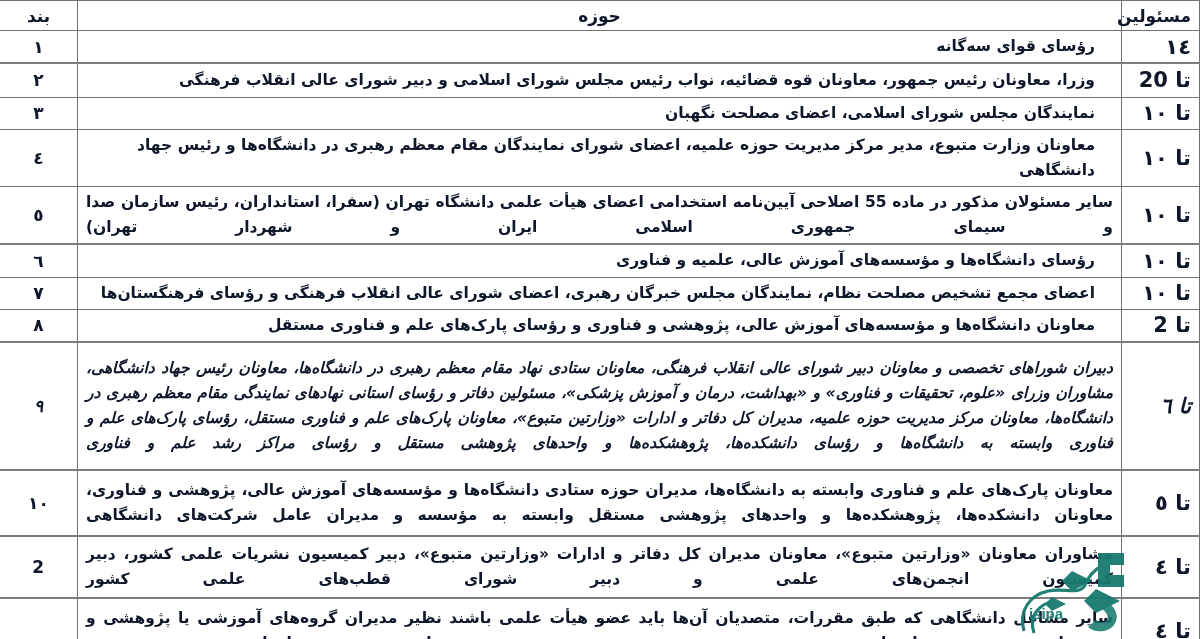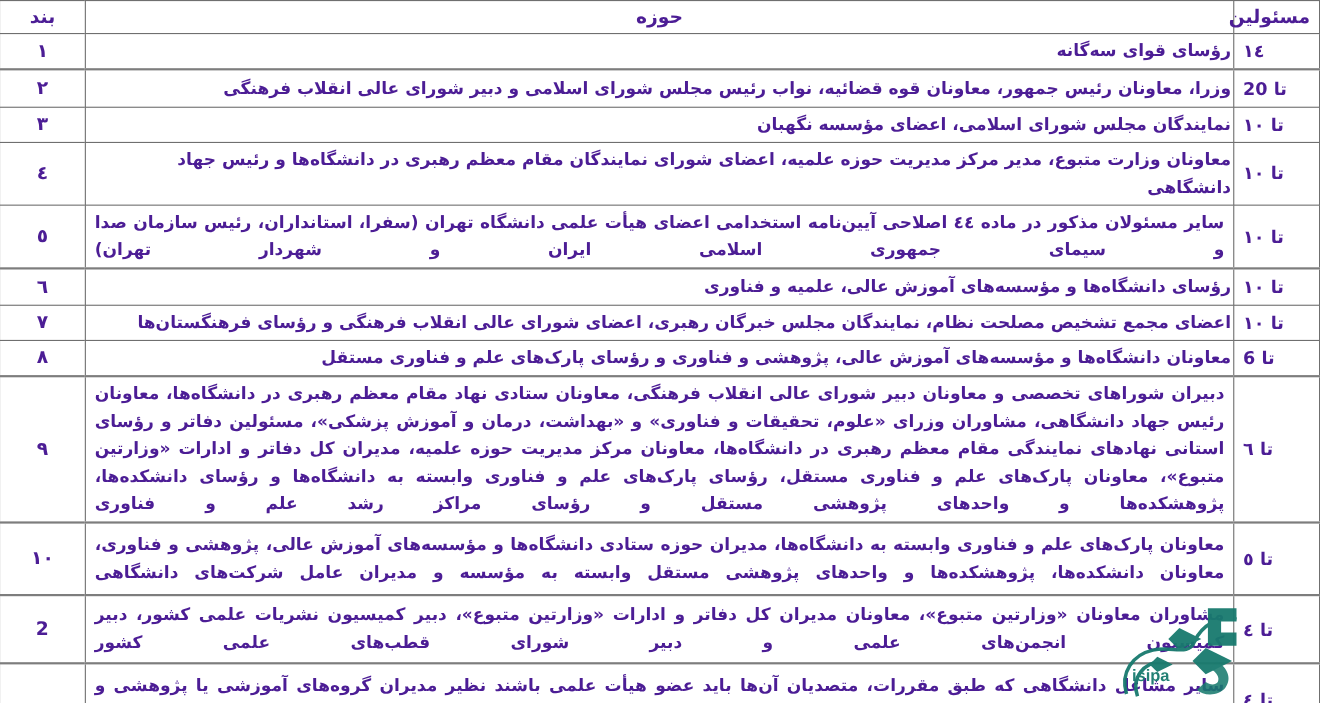--- a/index.html
+++ b/index.html
@@ -31,21 +31,21 @@
     direction: rtl;
     background: #fff;
   }
 
   table.score-table td,
   table.score-table th {
     border: 1px solid #6f6f6f;
     padding: 3px 8px;
     vertical-align: middle;
     box-sizing: border-box;
-    color: #4c1d95;
+    color: #0f172a;
   }
 
   
   col.col-band    { width: 78px; }
   col.col-subject { width: 1044px; }
   col.col-score   { width: 78px; }
 
   thead th {
     font-weight: bold;
     font-size: 17px;
@@ -57,51 +57,51 @@
 
   td.band {
     text-align: center;
     font-size: 17px;
     font-weight: bold;
     letter-spacing: 0.5px;
     white-space: nowrap;
   }
 
   td.score {
-    text-align: left;
-    font-size: 16px;
+    text-align: right;
+    font-size: 21px;
     font-weight: bold;
     white-space: nowrap;
   }
 
   td.subject {
     text-align: justify;
     text-align-last: justify;
     font-size: 15.5px;
     font-weight: bold;
     line-height: 1.62;
     padding: 4px 10px;
   }
 
   
   td.subject.single {
     text-align: right;
     text-align-last: right;
-    padding-right: 2px;
+    padding-right: 26px;
   }
 
   tr.r1 td { height: 30px; }
   tr.r2 td { height: 34px; }
   tr.r3 td { height: 32px; }
   tr.r4 td { height: 34px; }
   tr.r5 td { height: 58px; }
   tr.r6 td { height: 32px; }
   tr.r7 td { height: 32px; }
   tr.r8 td { height: 32px; }
-  tr.r9 td { height: 128px; }
+  tr.r9 td { height: 128px; font-style: italic; }
   tr.r10 td { height: 66px; }
   tr.r11 td { height: 62px; }
   tr.r12 td { height: 66px; }
 
   
   tr.thick-top td { border-top: 2px solid #7d7d7d; }
 
   
   .watermark {
     position: absolute;
@@ -141,50 +141,50 @@
       </tr>
 
       <tr class="r2 thick-top">
         <td class="score">تا 20</td>
         <td class="subject single">وزرا، معاونان رئیس جمهور، معاونان قوه قضائیه، نواب رئیس مجلس شورای اسلامی و دبیر شورای عالی انقلاب فرهنگی</td>
         <td class="band">۲</td>
       </tr>
 
       <tr class="r3">
         <td class="score">تا ۱۰</td>
-        <td class="subject single">نمایندگان مجلس شورای اسلامی، اعضای مؤسسه نگهبان</td>
+        <td class="subject single">نمایندگان مجلس شورای اسلامی، اعضای مصلحت نگهبان</td>
         <td class="band">۳</td>
       </tr>
 
       <tr class="r4">
         <td class="score">تا ۱۰</td>
         <td class="subject single">معاونان وزارت متبوع، مدیر مرکز مدیریت حوزه علمیه، اعضای شورای نمایندگان مقام معظم رهبری در دانشگاه‌ها و رئیس جهاد دانشگاهی</td>
         <td class="band">٤</td>
       </tr>
 
       <tr class="r5">
         <td class="score">تا ۱۰</td>
-        <td class="subject">سایر مسئولان مذکور در ماده ٤٤ اصلاحی آیین‌نامه استخدامی اعضای هیأت علمی دانشگاه تهران (سفرا، استانداران، رئیس سازمان صدا و سیمای جمهوری اسلامی ایران و شهردار تهران)</td>
+        <td class="subject">سایر مسئولان مذکور در ماده 55 اصلاحی آیین‌نامه استخدامی اعضای هیأت علمی دانشگاه تهران (سفرا، استانداران، رئیس سازمان صدا و سیمای جمهوری اسلامی ایران و شهردار تهران)</td>
         <td class="band">٥</td>
       </tr>
 
       <tr class="r6 thick-top">
         <td class="score">تا ۱۰</td>
         <td class="subject single">رؤسای دانشگاه‌ها و مؤسسه‌های آموزش عالی، علمیه و فناوری</td>
         <td class="band">٦</td>
       </tr>
 
       <tr class="r7">
         <td class="score">تا ۱۰</td>
         <td class="subject single">اعضای مجمع تشخیص مصلحت نظام، نمایندگان مجلس خبرگان رهبری، اعضای شورای عالی انقلاب فرهنگی و رؤسای فرهنگستان‌ها</td>
         <td class="band">۷</td>
       </tr>
 
       <tr class="r8">
-        <td class="score">تا 6</td>
+        <td class="score">تا 2</td>
         <td class="subject single">معاونان دانشگاه‌ها و مؤسسه‌های آموزش عالی، پژوهشی و فناوری و رؤسای پارک‌های علم و فناوری مستقل</td>
         <td class="band">۸</td>
       </tr>
 
       <tr class="r9 thick-top">
         <td class="score">تا ٦</td>
         <td class="subject">دبیران شوراهای تخصصی و معاونان دبیر شورای عالی انقلاب فرهنگی، معاونان ستادی نهاد مقام معظم رهبری در دانشگاه‌ها، معاونان رئیس جهاد دانشگاهی، مشاوران وزرای «علوم، تحقیقات و فناوری» و «بهداشت، درمان و آموزش پزشکی»، مسئولین دفاتر و رؤسای استانی نهادهای نمایندگی مقام معظم رهبری در دانشگاه‌ها، معاونان مرکز مدیریت حوزه علمیه، مدیران کل دفاتر و ادارات «وزارتین متبوع»، معاونان پارک‌های علم و فناوری مستقل، رؤسای پارک‌های علم و فناوری وابسته به دانشگاه‌ها و رؤسای دانشکده‌ها، پژوهشکده‌ها و واحدهای پژوهشی مستقل و رؤسای مراکز رشد علم و فناوری</td>
         <td class="band">۹</td>
       </tr>
 

